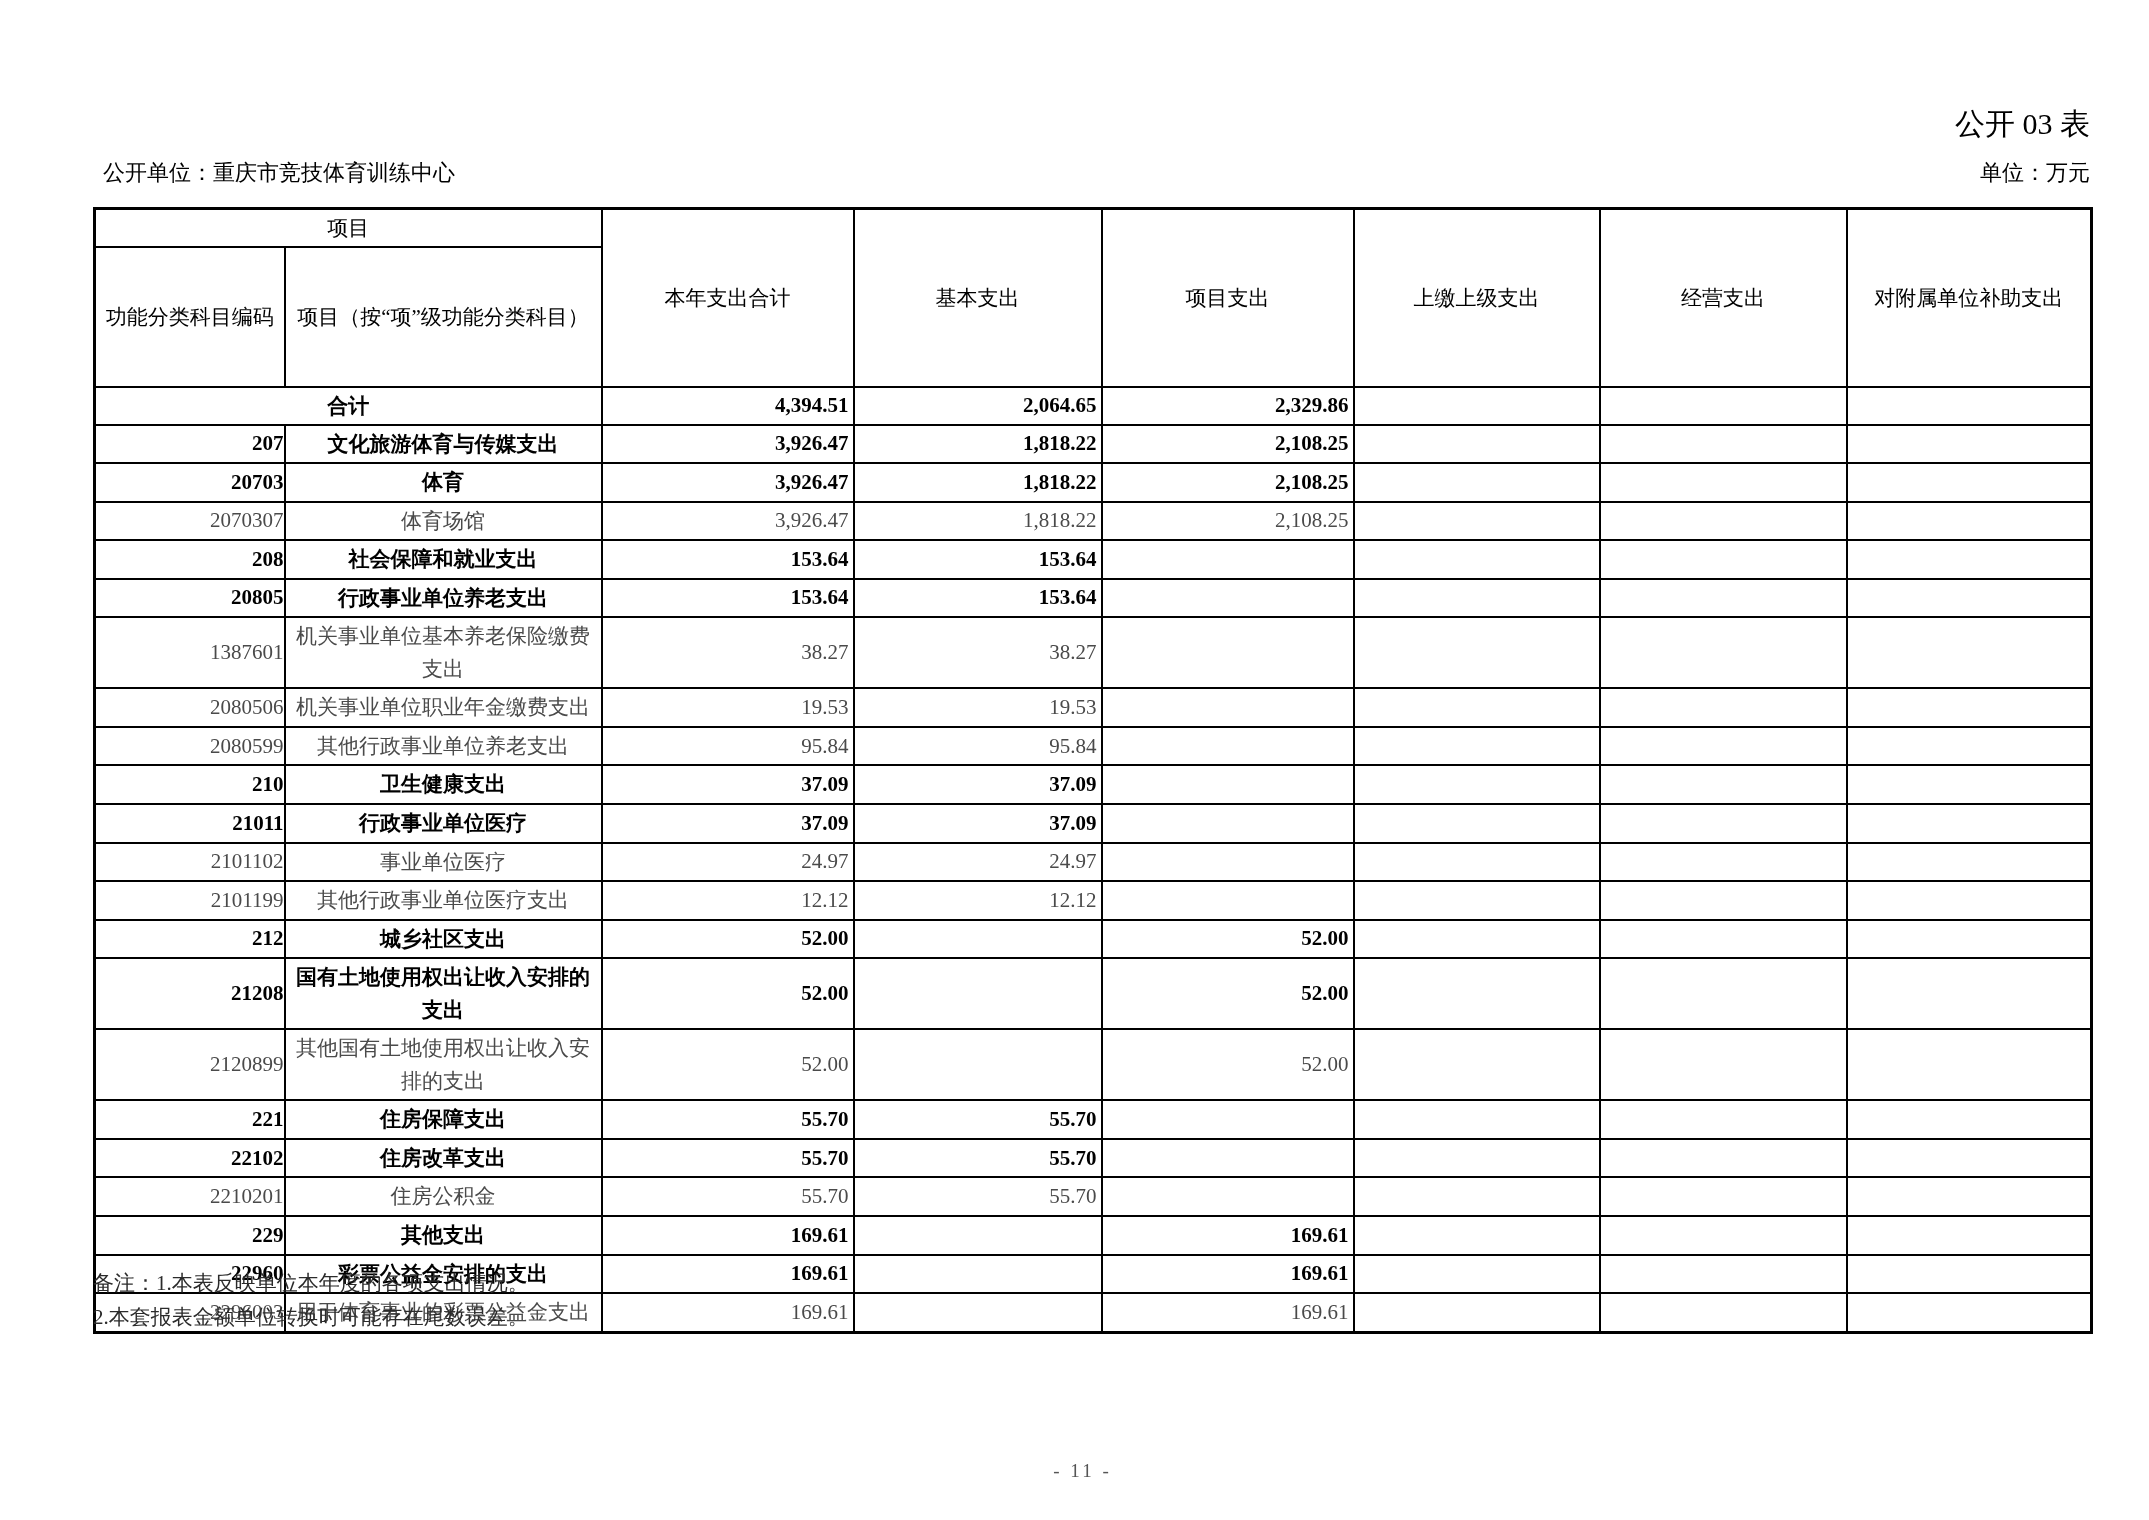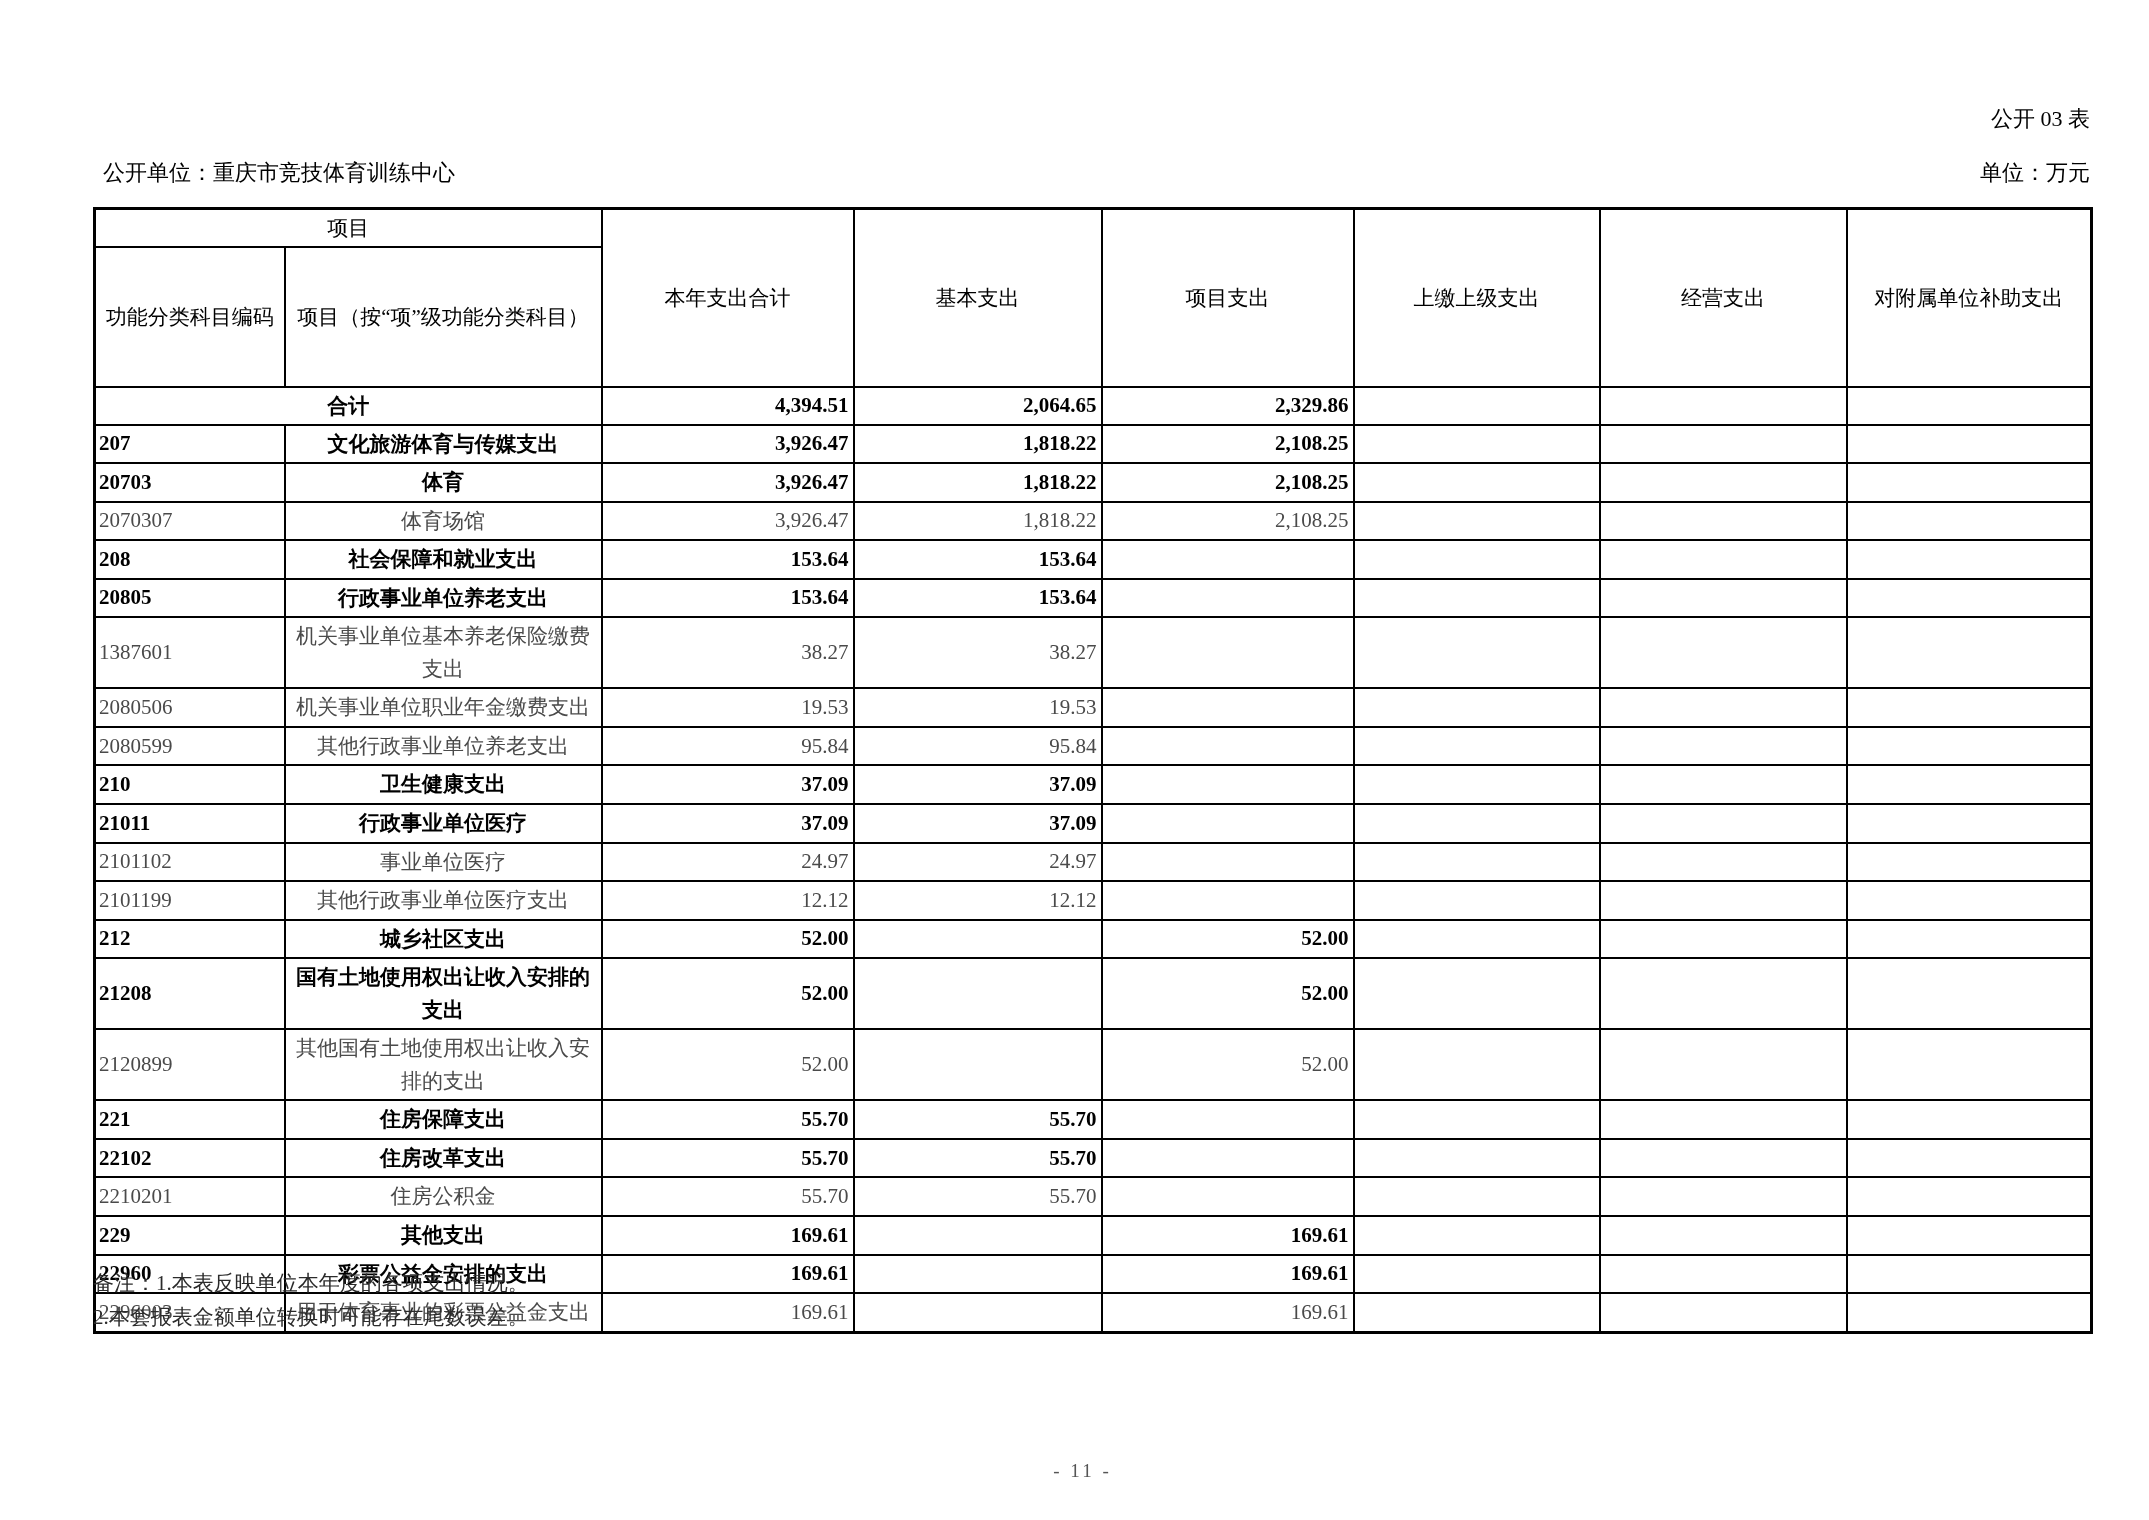--- a/index.html
+++ b/index.html
@@ -19,21 +19,21 @@
     width: 100%;
     text-align: center;
     font-size: 38px;
     font-weight: bold;
     letter-spacing: 3px;
   }
   .form-label {
     position: absolute;
     top: 104px;
     right: 59px;
-    font-size: 22px;
+    font-size: 30px;
   }
   .unit-left {
     position: absolute;
     top: 158px;
     left: 103px;
     font-size: 22px;
   }
   .unit-right {
     position: absolute;
     top: 158px;
@@ -55,21 +55,21 @@
     overflow: hidden;
   }
   table.report thead th {
     font-weight: normal;
     text-align: center;
     vertical-align: middle;
   }
   tr.hdr-group { height: 38px; }
   tr.hdr-cols  { height: 140px; }
   tbody tr { height: 38px; }
-  td.cell-code  { text-align: left;  padding-left: 3px;  vertical-align: middle; }
+  td.cell-code  { text-align: right;  padding-left: 3px;  vertical-align: middle; }
   td.cell-name  { text-align: center;  padding: 2px 4px;   vertical-align: middle; line-height: 1.55; }
   td.cell-num   { text-align: right; padding-right: 4px; vertical-align: middle; }
   td.cell-total-label { text-align: center; vertical-align: middle; font-weight: bold; }
   tr.row-bold td { font-weight: bold; color: #000; }
   tr.row-normal td { font-weight: normal; color: #4a4a4a; }
   .notes {
     position: absolute;
     left: 93px;
     top: 1266px;
     font-size: 21px;

